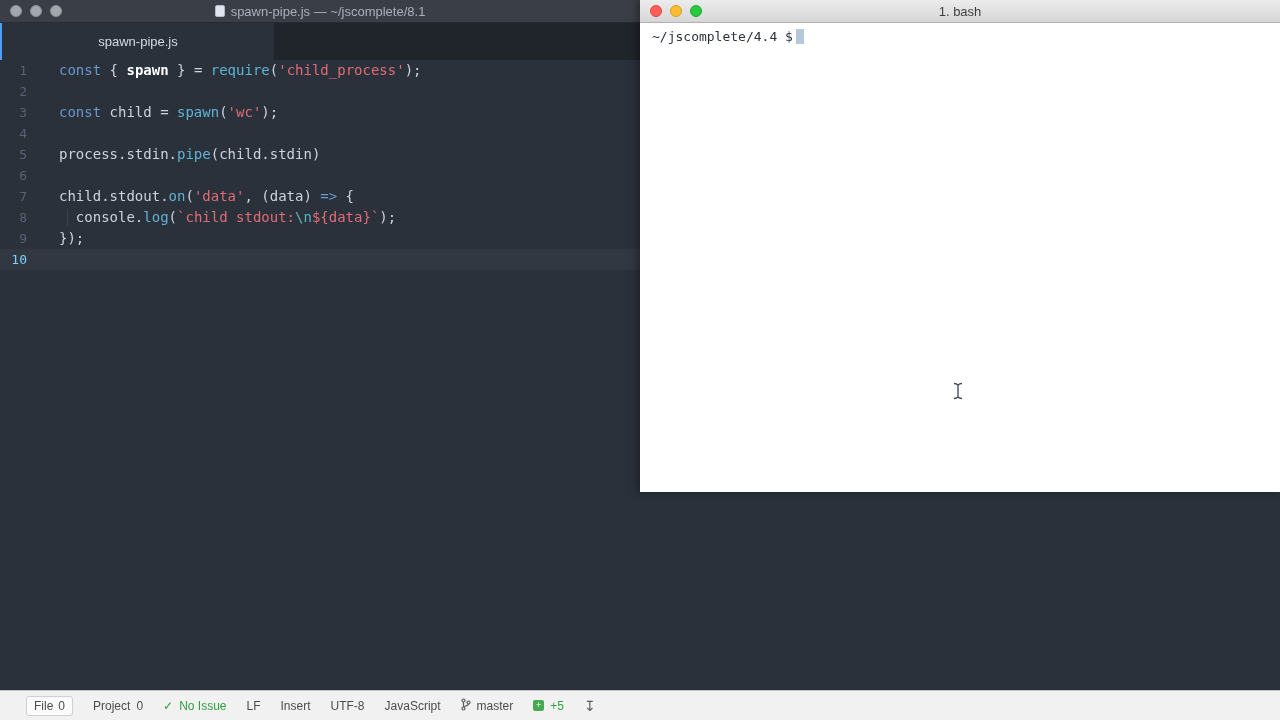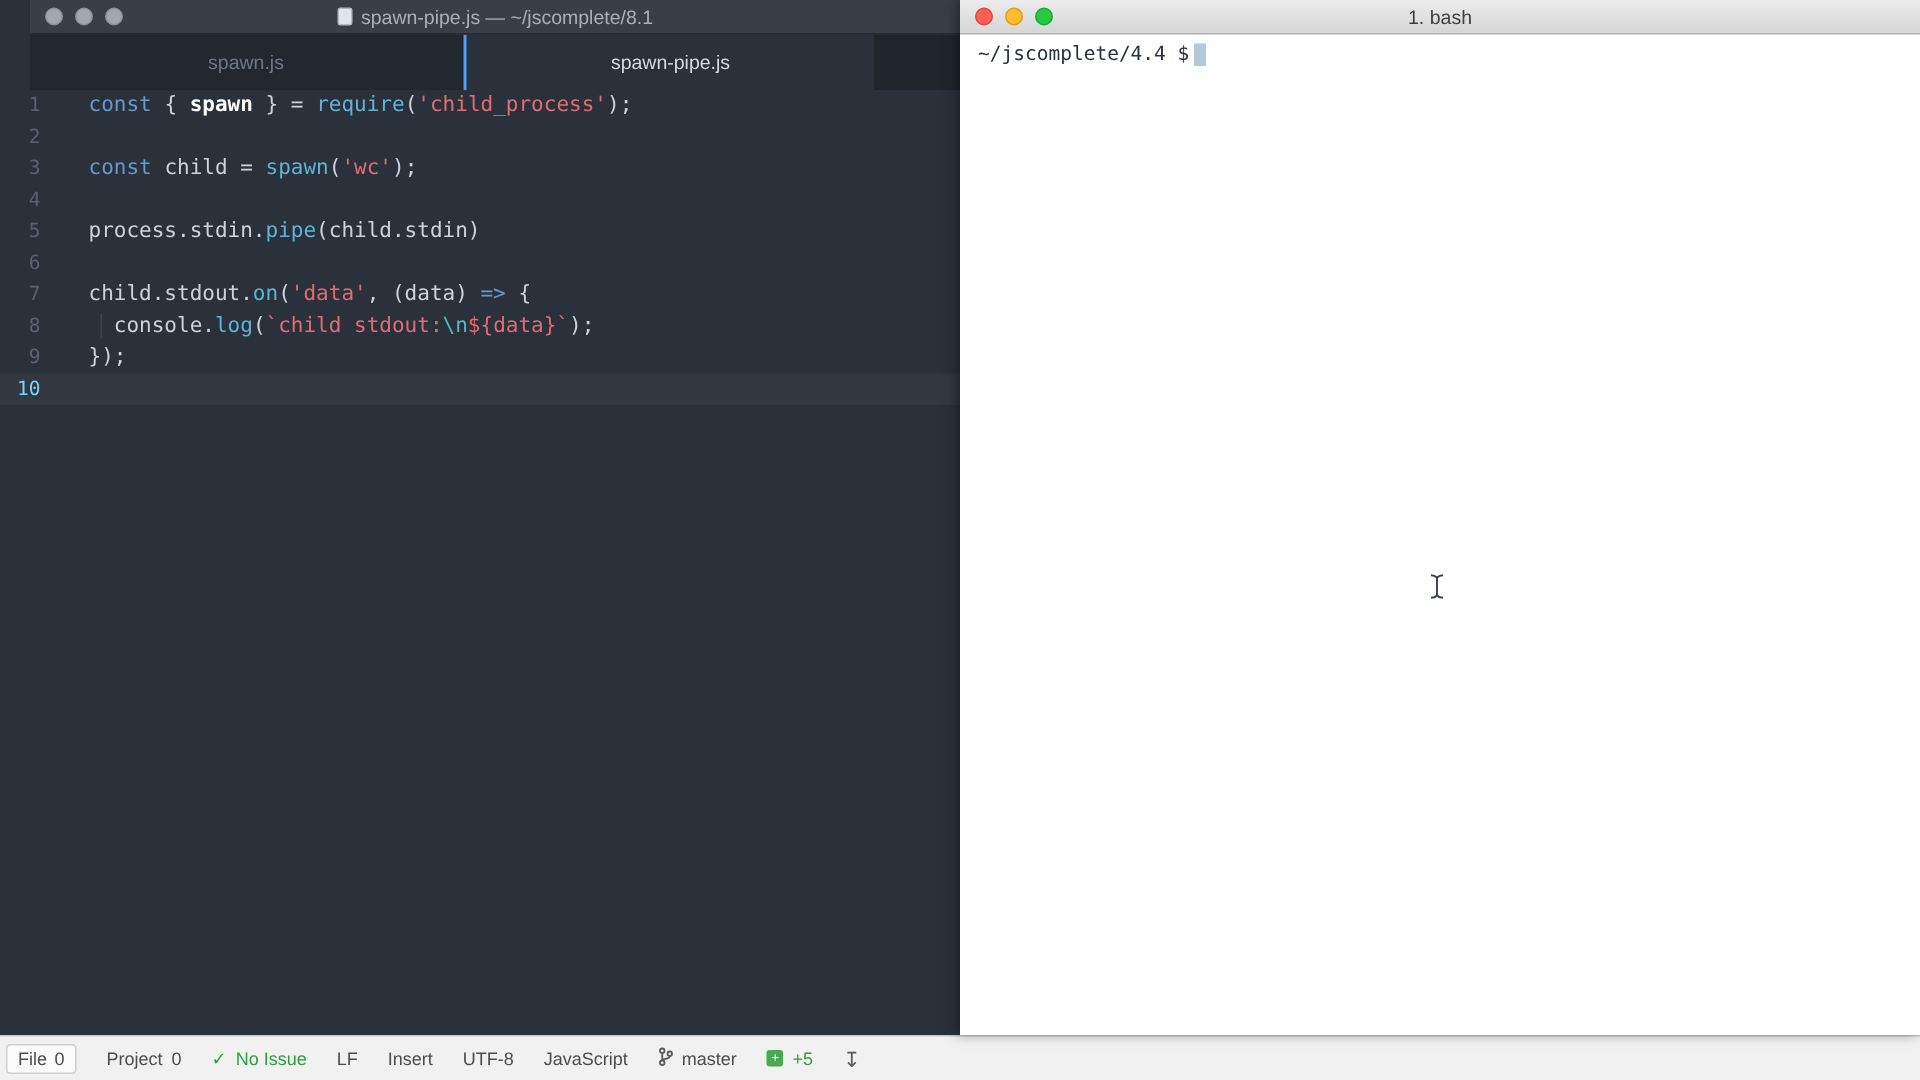--- a/index.html
+++ b/index.html
@@ -1,20 +1,20 @@
 <!DOCTYPE html>
 <html><head>
 <meta charset="utf-8">
 <style>
   * { margin:0; padding:0; box-sizing:border-box; }
   html,body { width:1280px; height:720px; }
   body { position:relative; background:#2b313b; font-family:"Liberation Sans", sans-serif; overflow:hidden; }
 
   
-  .editor-window { position:absolute; left:0; top:0; width:640px; height:690px; background:#2b313b;padding-left:20px; }
+  .editor-window { position:absolute; left:0; top:0; width:640px; height:690px; background:#2b313b; }
   .editor-titlebar { height:23px; background:#3a3e46; border-bottom:1px solid #272a30; position:relative; display:flex; align-items:center; }
   .traffic { display:flex; gap:8px; margin-left:10px; z-index:2; }
   .light { width:12px; height:12px; border-radius:50%; }
   .light.inactive { background:#a3a7ae; border:1px solid #8d9198; }
   .editor-title { position:absolute; left:0; right:0; display:flex; justify-content:center; align-items:center; gap:6px; color:#a9b0bc; font-size:13px; }
   .doc-icon { width:10px; height:12px; background:#dfe5ee; border:1px solid #b3bac6; border-radius:2px; display:inline-block; }
 
   .tabbar { display:flex; height:37px; background:#20252c; }
   .tab { display:flex; align-items:center; justify-content:center; font-size:13px; cursor:default; }
   .tab.inactive { width:289px; background:#232830; color:#6e7787; border-right:1px solid #1b2026; }
@@ -29,32 +29,32 @@
   .code-line.cursor-line .gutter { color:#7dd3fc; }
   .code-line.indent-guide::before { content:""; position:absolute; left:67px; top:2px; bottom:2px; border-left:1px solid #3b4350; }
   .tk-k { color:#6699cc; }
   .tk-p { color:#ccd3de; }
   .tk-f { color:#5fb3d4; }
   .tk-s { color:#e06c75; }
   .tk-b { color:#ffffff; font-weight:bold; }
   .tk-e { color:#56b6c2; }
 
   
-  .status-bar { position:absolute; left:0; right:0; bottom:0; height:30px; background:#f1f1f1; border-top:1px solid #c6c6c6; display:flex; align-items:center; gap:20px; padding:0 4px; font-size:12px; color:#4c4c4c; }
+  .status-bar { position:absolute; left:0; right:0; bottom:0; height:30px; background:#f1f1f1; border-top:1px solid #c6c6c6; display:flex; align-items:center; gap:20px; padding:0 26px; font-size:12px; color:#4c4c4c; }
   .seg { display:flex; align-items:center; gap:6px; white-space:nowrap; }
   .pill { background:#fbfbfb; border:1px solid #cfcfcf; border-radius:3px; padding:2px 7px; display:flex; gap:5px; align-items:center; }
   .lint { color:#2e9e3f; }
   .check { color:#2e9e3f; font-size:12px; }
   .diff-badge { width:11px; height:11px; background:#48a854; border-radius:2px; display:inline-flex; align-items:center; justify-content:center; color:#fff; font-size:9px; line-height:1; }
   .diff-count { color:#2e9e3f; }
   .dl-icon { color:#5a5a5a; font-size:14px; }
   .branch-icon { display:inline-block; }
 
   
-  .terminal-window { position:absolute; left:640px; top:0; width:640px; height:690px; background:#ffffff; box-shadow:-3px 0 8px rgba(0,0,0,0.35); }
+  .terminal-window { position:absolute; left:640px; top:0; width:640px; height:492px; background:#ffffff; box-shadow:-3px 0 8px rgba(0,0,0,0.35); }
   .term-titlebar { height:23px; background:linear-gradient(#ececec,#d6d6d6); border-bottom:1px solid #b2b2b2; position:relative; display:flex; align-items:center; }
   .term-title { position:absolute; left:0; right:0; text-align:center; font-size:13px; color:#3f3f3f; }
   .light.red { background:#ff5f57; border:1px solid #e0443e; }
   .light.yellow { background:#febc2e; border:1px solid #d89e24; }
   .light.green { background:#28c840; border:1px solid #1aab29; }
   .term-body { padding:5px 12px; font-family:"DejaVu Sans Mono", monospace; font-size:13px; color:#2a323c; }
   .prompt-line { display:flex; align-items:center; height:17px; }
   .term-cursor { display:inline-block; width:8px; height:15px; background:#b4c8da; margin-left:3px; }
 
   .mouse-cursor { position:absolute; left:952px; top:382px; z-index:10; pointer-events:none; }
@@ -69,23 +69,20 @@
       <span class="light inactive"></span>
       <span class="light inactive"></span>
     </div>
     <div class="editor-title">
       <span class="doc-icon"></span>
       <span>spawn-pipe.js — ~/jscomplete/8.1</span>
     </div>
   </div>
 
   <div class="tabbar">
-    <div class="tab inactive">
-      <span>spawn.js</span>
-    </div>
     <div class="tab active">
       <span>spawn-pipe.js</span>
     </div>
     <div class="tab-filler"></div>
   </div>
 
   <div class="code-area">
       <div class="code-line"><span class="gutter">1</span><span class="code-text"><span class="tk-k">const</span><span class="tk-p"> { </span><span class="tk-b">spawn</span><span class="tk-p"> } = </span><span class="tk-f">require</span><span class="tk-p">(</span><span class="tk-s">'child_process'</span><span class="tk-p">);</span></span></div>
       <div class="code-line"><span class="gutter">2</span><span class="code-text"></span></div>
       <div class="code-line"><span class="gutter">3</span><span class="code-text"><span class="tk-k">const</span><span class="tk-p"> child = </span><span class="tk-f">spawn</span><span class="tk-p">(</span><span class="tk-s">'wc'</span><span class="tk-p">);</span></span></div>

